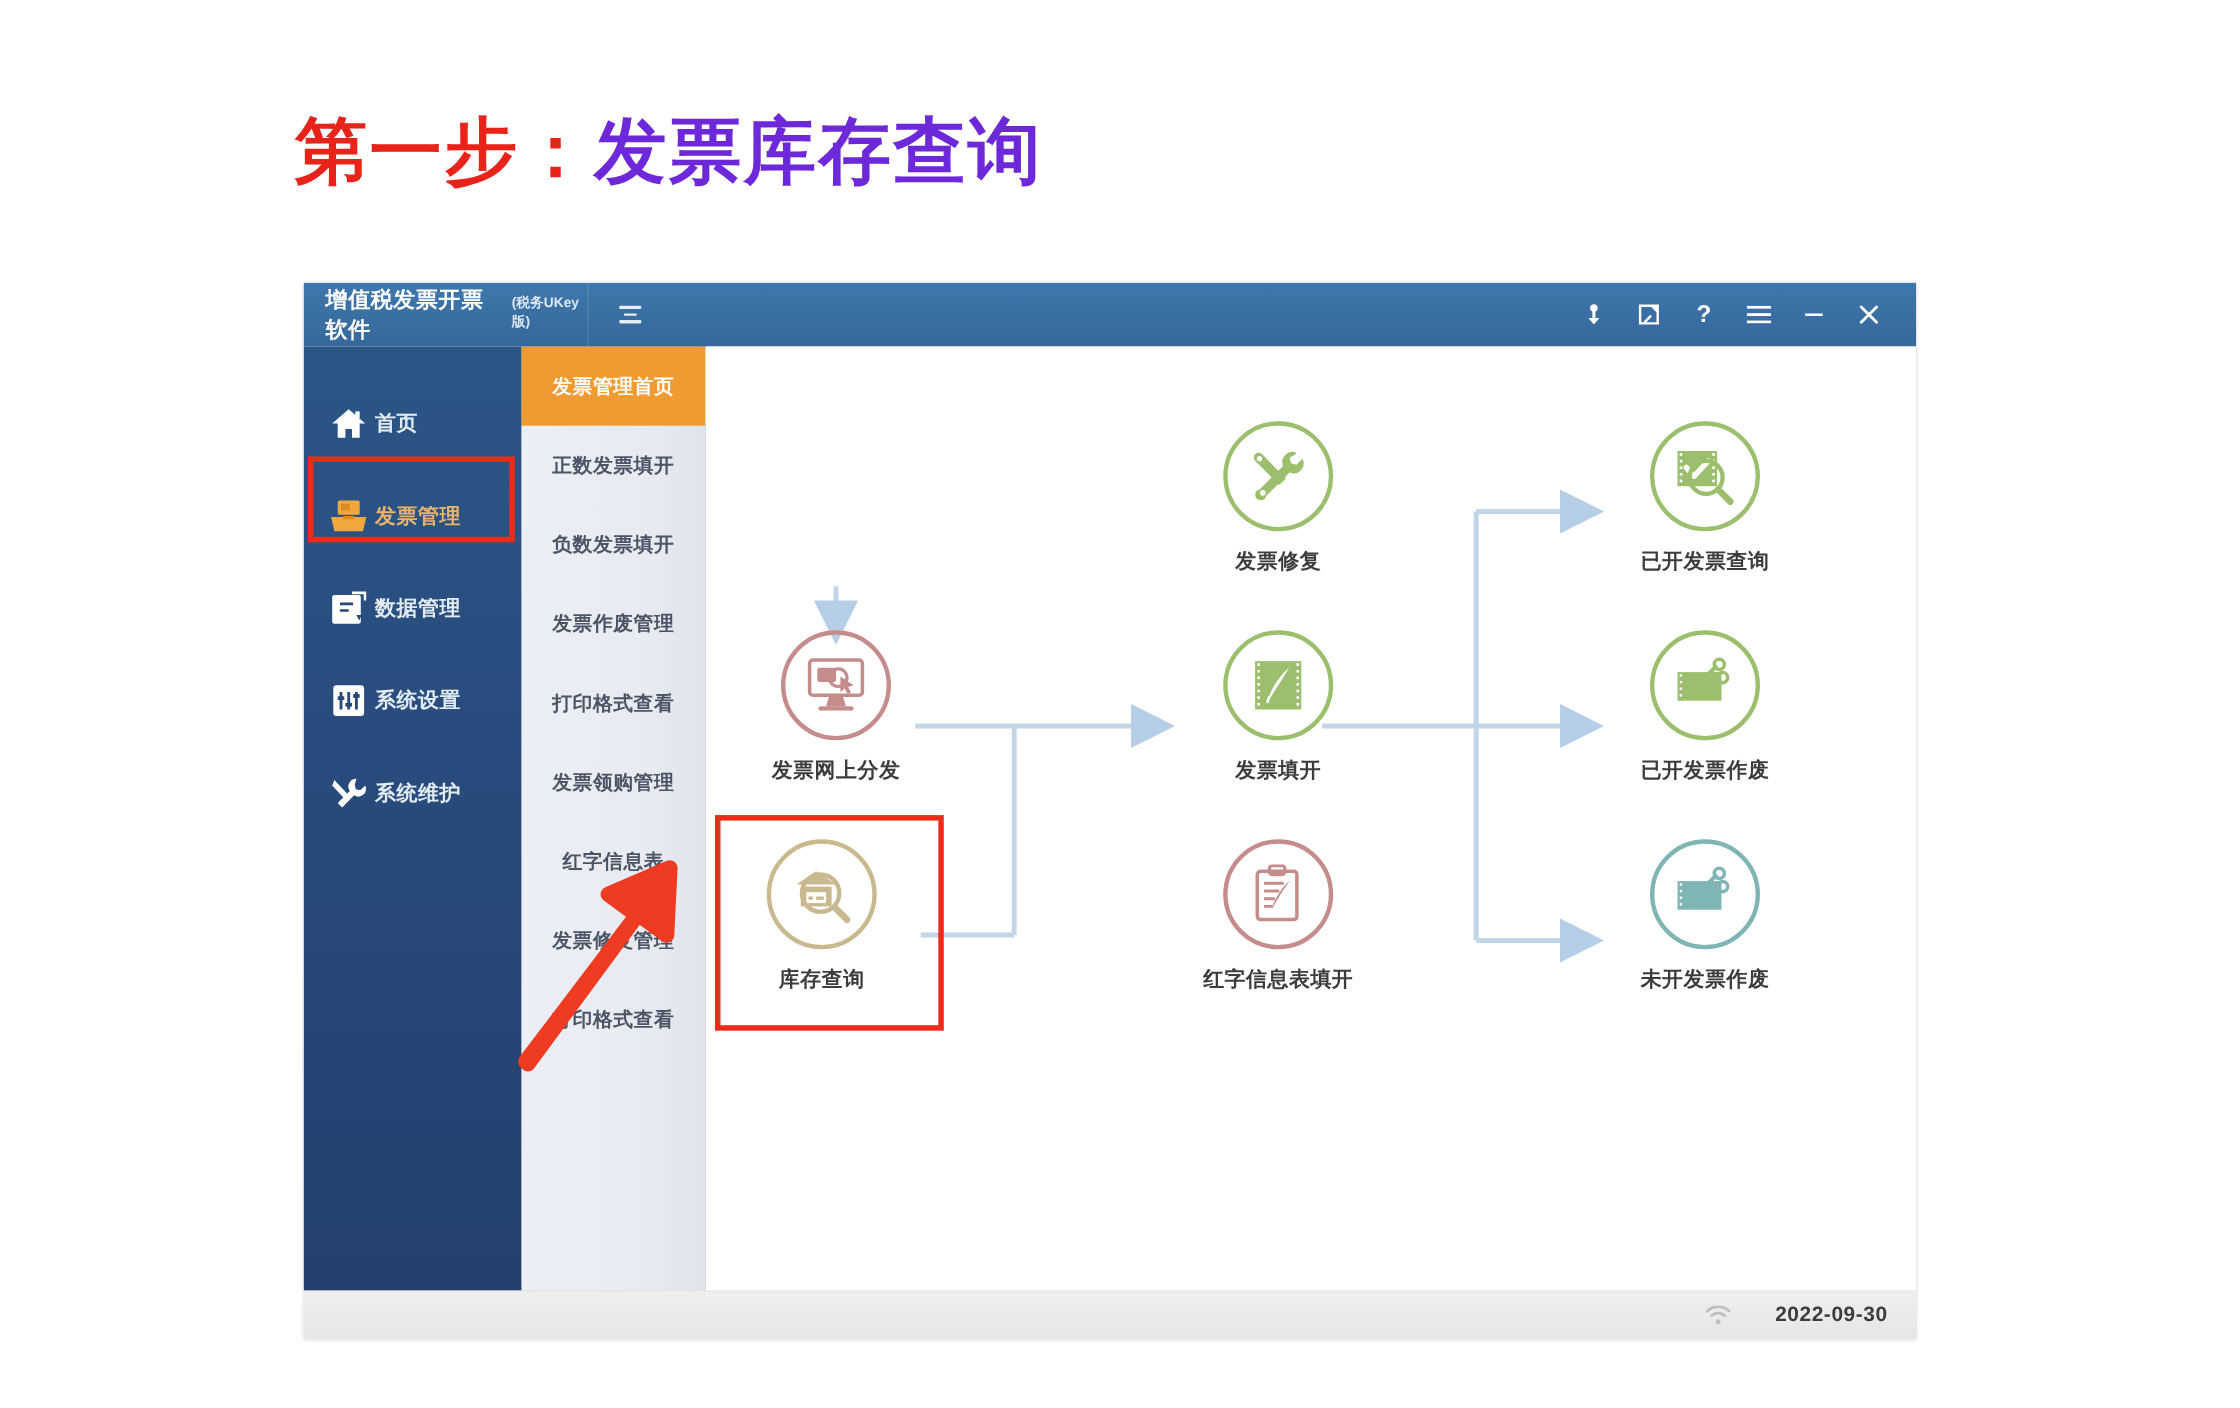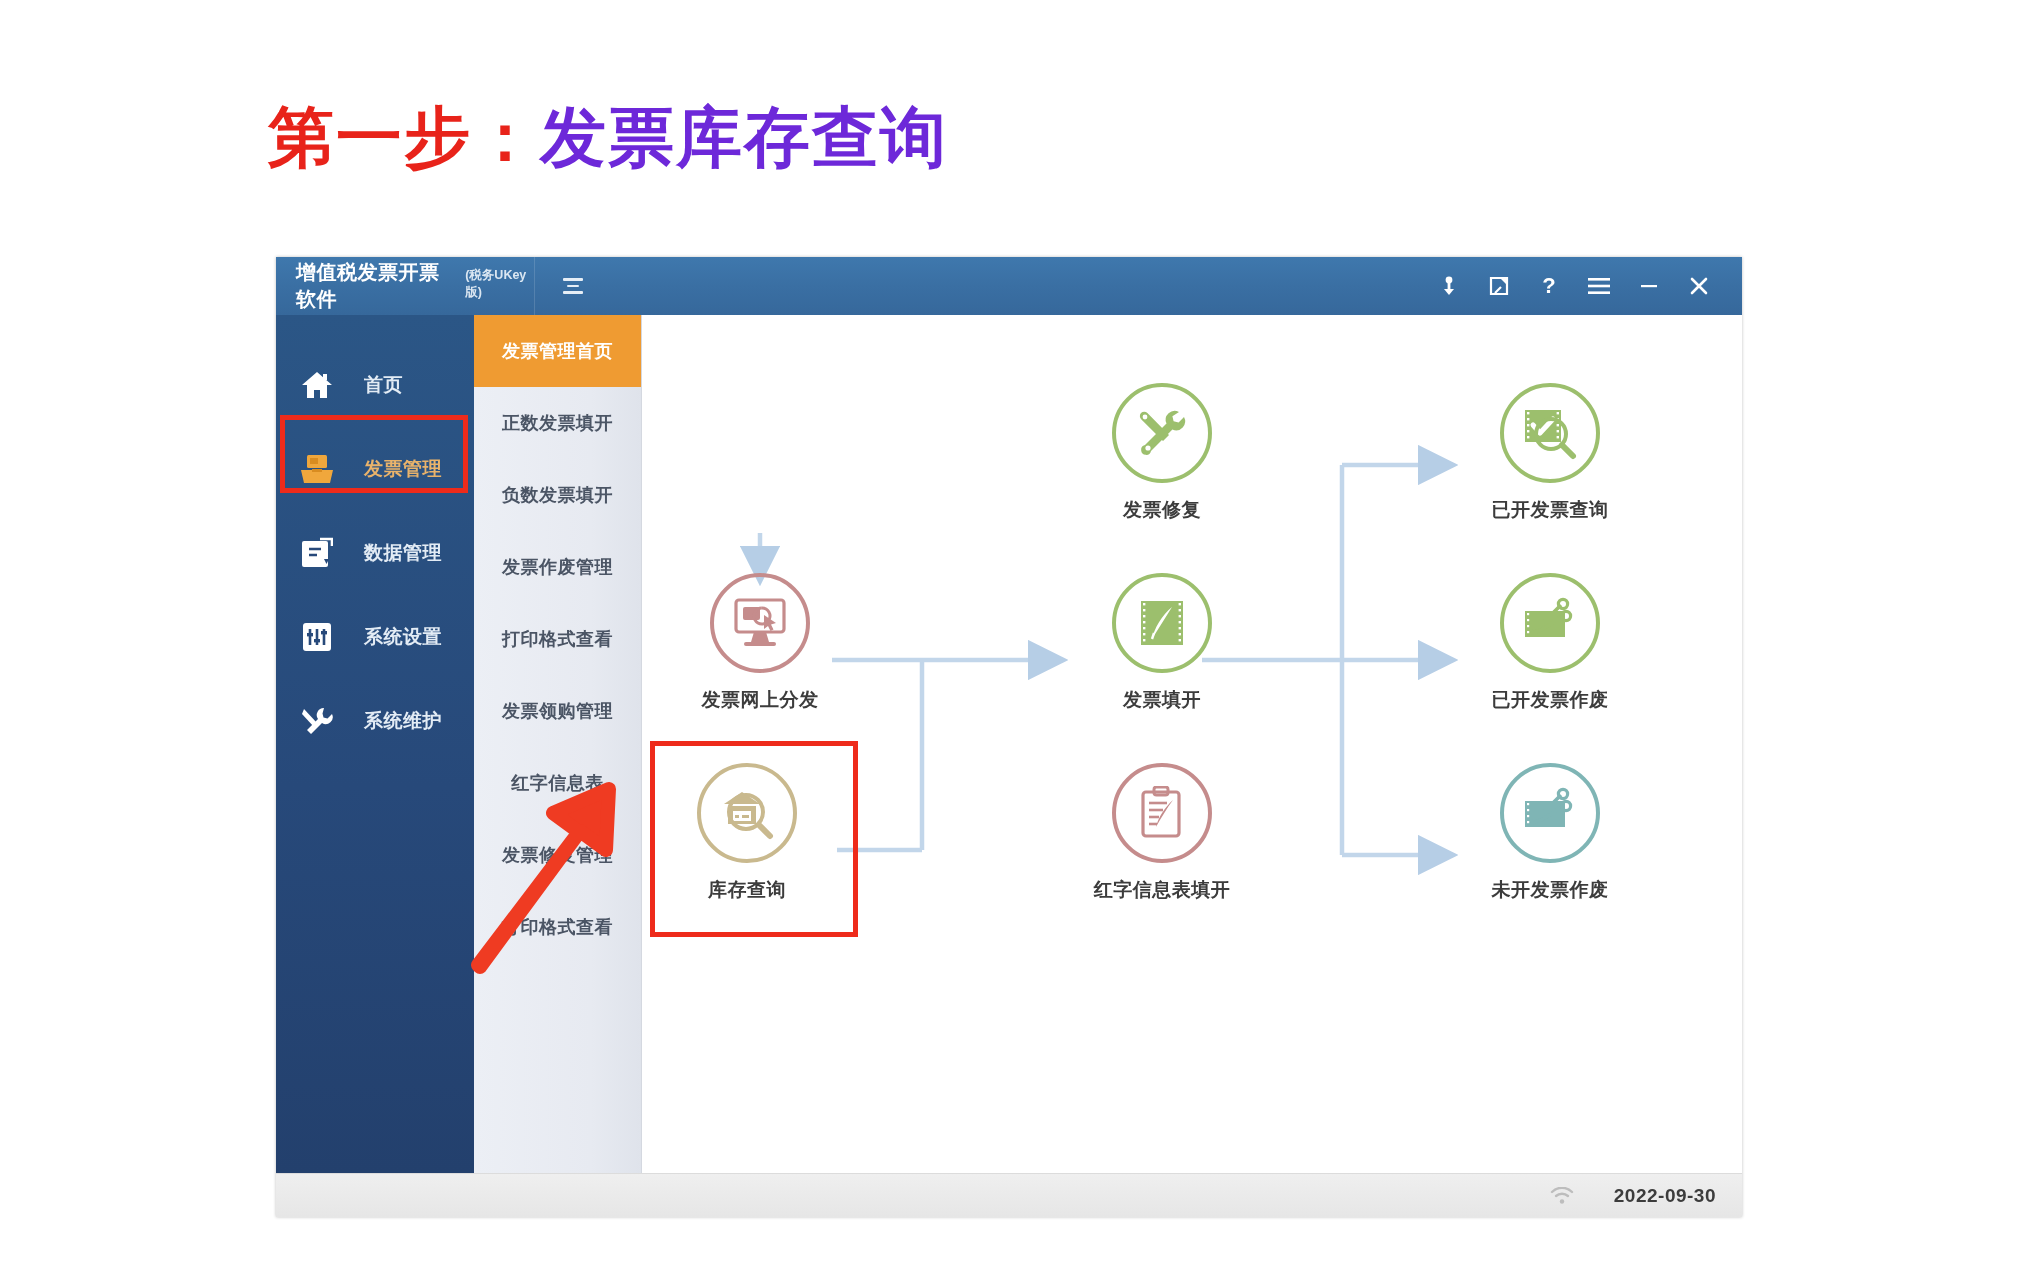--- a/index.html
+++ b/index.html
@@ -99,21 +99,21 @@
     width: 198px;
     background: linear-gradient(180deg,#2b5686 0%, #27497a 55%, #23406d 100%);
     padding-top: 28px;
     flex: 0 0 198px;
     position: relative;
   }
   .nav-item {
     height: 84px;
     display: flex; align-items: center;
     padding-left: 24px;
-    gap: 30px;
+    gap: 7px;
     position: relative;
   }
   .nav-label {
     color: #e3ecf5; font-size: 19px; font-weight: bold; letter-spacing: .5px;
   }
   .nav-item.active .nav-label { color: #e9b36b; }
   .nav-ico { width: 34px; height: 34px; display: flex; align-items: center; justify-content: center; }
   .nav-ico svg { display: block; }
 
   

